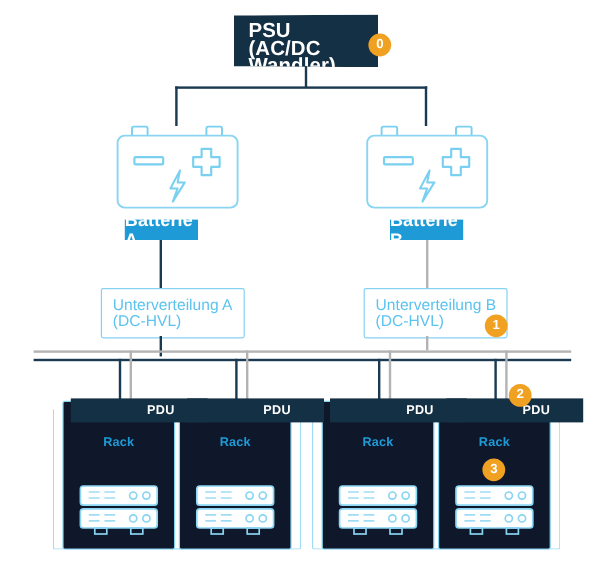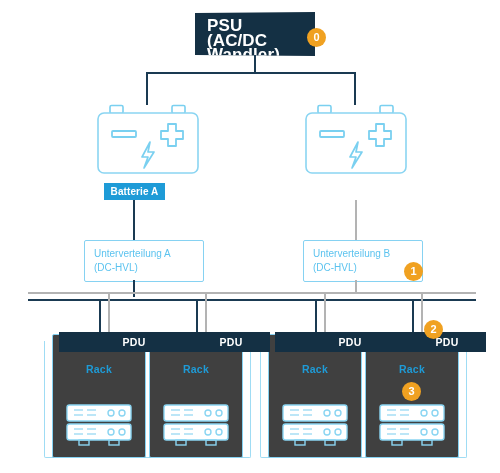--- a/index.html
+++ b/index.html
@@ -30,48 +30,48 @@
     position:absolute;width:19px;height:19px;border-radius:50%;
     background:#f0a121;color:#ffffff;
     font-size:11px;font-weight:bold;
     display:flex;align-items:center;justify-content:center;
     line-height:1;z-index:40;
   }
 
   
   .bat-label{
     position:absolute;height:17px;background:#1e9bd7;
-    color:#ffffff;font-size:10px;font-weight:bold;
+    color:#ffffff;font-size:15px;font-weight:bold;
     display:flex;align-items:center;justify-content:center;
     letter-spacing:0.1px;
   }
 
   
   .uv-box{
     position:absolute;width:118px;height:40px;
     border:1.4px solid #86d2f2;background:#ffffff;border-radius:2px;
   }
   .uv-text{
     position:absolute;left:9px;top:6px;
-    color:#5cc3ef;font-size:10px;line-height:13.5px;
+    color:#5cc3ef;font-size:13px;line-height:13.5px;
     white-space:pre-line;
   }
 
   
   .pdu{
     position:absolute;width:78px;height:20px;background:#143044;
     color:#ffffff;font-size:10.5px;font-weight:bold;
     display:flex;align-items:center;justify-content:center;
     letter-spacing:0.3px;z-index:20;padding-left:36px;
   }
 
   
   .rack-box{
     position:absolute;width:92px;height:122px;
-    border:1.4px solid #86d2f2;border-radius:2px;background:#404040;
+    border:1.4px solid #86d2f2;border-radius:2px;background:#0f172a;
     z-index:10;
     text-decoration:underline;
   }
   .rack-label{
     position:absolute;width:100%;text-align:center;top:28px;
     color:#1e9bd7;font-size:10.5px;font-weight:bold;letter-spacing:0.2px;
   }
   .rack-outer{
     position:absolute;width:108px;height:116px;
     border:1.4px solid #9fdcf4;border-top:none;border-radius:0 0 2px 2px;
@@ -115,20 +115,21 @@
   <div class="ln-navy" style="left:133px;top:200px;width:2px;height:40px;"></div>
 
   <svg class="abs" style="left:304px;top:104px;" width="104" height="72" viewBox="0 0 104 72">
     <rect x="14" y="1.5" width="13" height="8" rx="1.5" fill="none" stroke="#7ad0f0" stroke-width="1.6"></rect>
     <rect x="76" y="1.5" width="13" height="8" rx="1.5" fill="none" stroke="#7ad0f0" stroke-width="1.6"></rect>
     <rect x="2" y="9" width="100" height="60" rx="6" fill="#ffffff" stroke="#8ad5f2" stroke-width="1.6"></rect>
     <rect x="16" y="27" width="24" height="6" rx="1" fill="none" stroke="#7ad0f0" stroke-width="1.8"></rect>
     <path d="M72 20 L80 20 L80 27 L87 27 L87 35 L80 35 L80 42 L72 42 L72 35 L65 35 L65 27 L72 27 Z" fill="none" stroke="#7ad0f0" stroke-width="1.8" stroke-linejoin="round"></path>
     <path d="M54 38 L46 53 L52 53 L48 64 L58 48 L52 48 Z" fill="none" stroke="#7ad0f0" stroke-width="1.7" stroke-linejoin="round"></path>
   </svg>
+  <div class="bat-label" style="left:325px;top:183px;width:61px;">Batterie B</div>
 
   <div class="ln-gray" style="left:355px;top:200px;width:2px;height:40px;"></div>
 
   <div class="uv-box" style="left:84px;top:240px;">
     <div class="uv-text">Unterverteilung A
 (DC-HVL)</div>
   </div>
 
   <div class="ln-navy" style="left:133px;top:280px;width:2px;height:17px;"></div>
 

